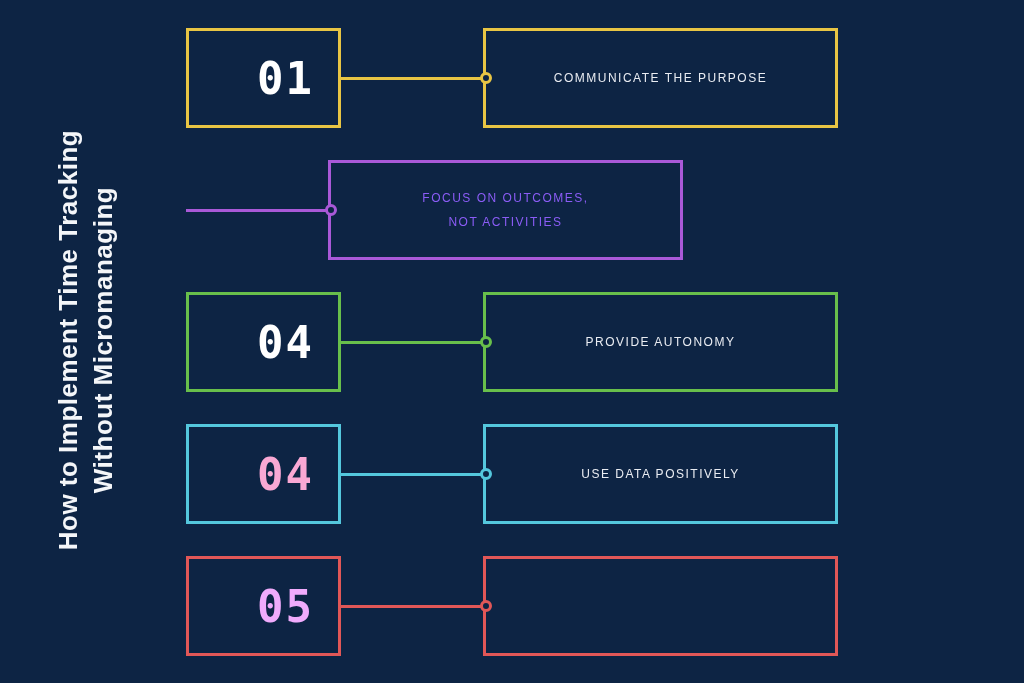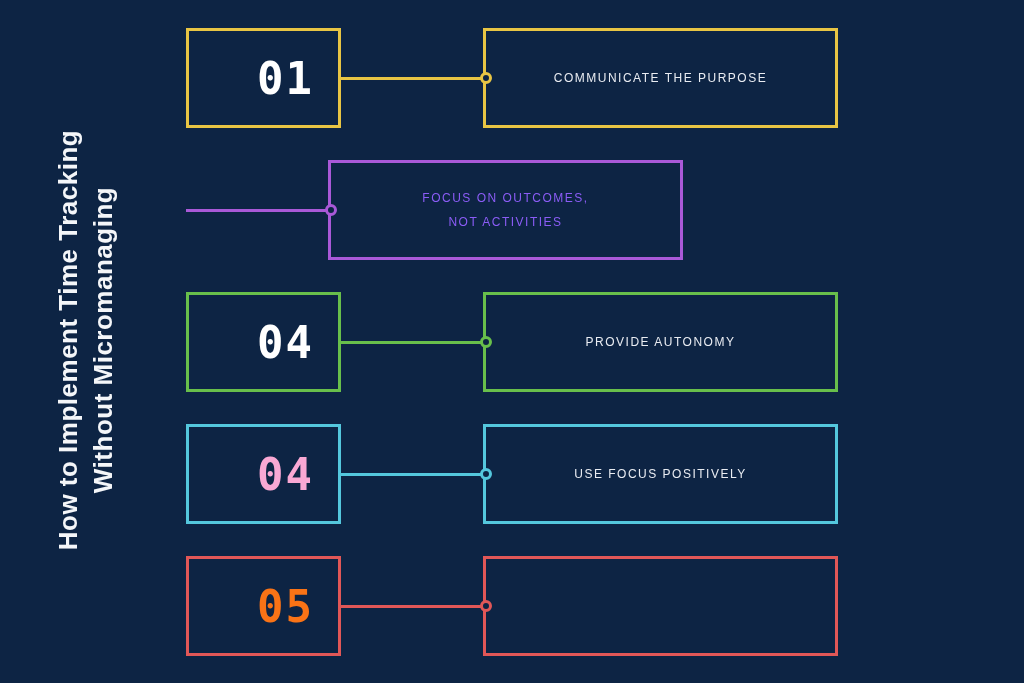--- a/index.html
+++ b/index.html
@@ -141,27 +141,27 @@
       </div>
     </div>
 
     <div class="step" style="--c: #54c7dd;">
       <div class="numbox">
         <span class="num" style="color: #f9a8d4;">04</span>
       </div>
       <div class="connector"></div>
       <div class="labelbox">
         <span class="ring" style="background: rgb(13, 36, 68);"></span>
-        <span class="label" style="color: rgb(233, 236, 242);">USE FOCUS POSITIVELY</span>
+        <span class="label" style="color: rgb(233, 236, 242);">USE DATA POSITIVELY</span>
       </div>
     </div>
 
     <div class="step" style="--c: #e15757;">
       <div class="numbox">
-        <span class="num" style="color: #f97316;">05</span>
+        <span class="num" style="color: #f0abfc;">05</span>
       </div>
       <div class="connector"></div>
       <div class="labelbox">
         <span class="ring" style="background: rgb(13, 36, 68);"></span>
       </div>
     </div>
 
   </div>
 </div>
 

